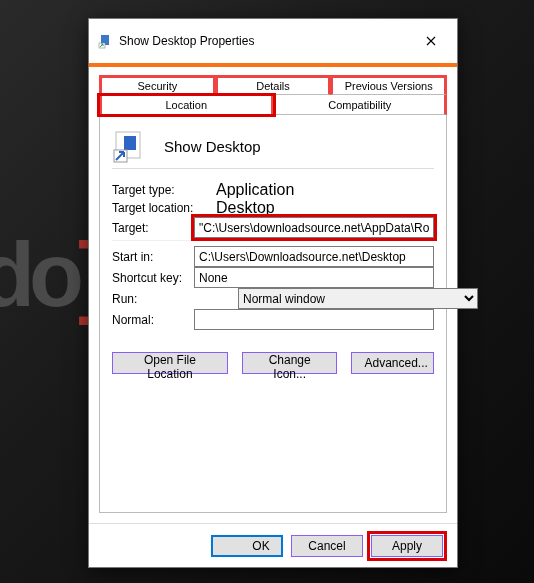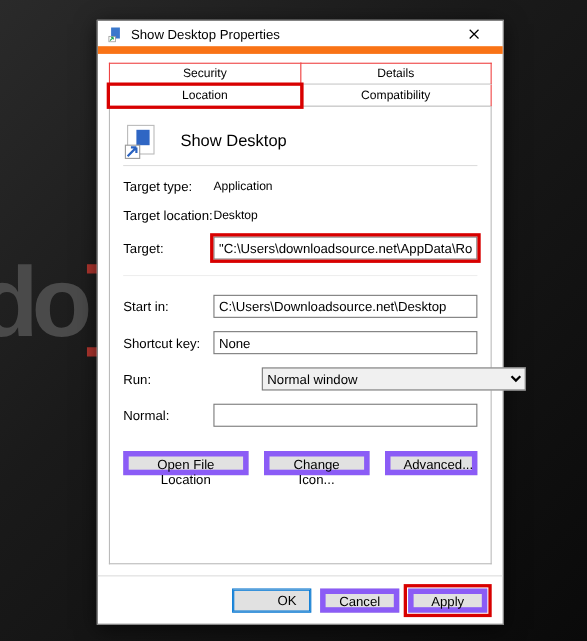--- a/index.html
+++ b/index.html
@@ -32,25 +32,25 @@
     top: 18px;
     width: 370px;
     height: 550px;
     background: #fff;
     border: 1px solid #777;
     box-shadow: 0 4px 18px rgba(0,0,0,.6);
     display: flex;
     flex-direction: column;
   }
   .titlebar {
-    height: 30px;
+    height: 48px;
     display: flex;
     align-items: center;
     padding: 0 6px 0 8px;
-    border-bottom: 7px solid #f97316;
+    border-bottom: 4px solid #f97316;
   }
   .titlebar .tb-icon {
     width: 16px; height: 16px;
     margin-right: 6px;
     position: relative;
   }
   .titlebar .tb-icon svg { display:block; }
   .titlebar .tb-title { flex: 1; font-size: 12px; }
   .titlebar .tb-close {
     width: 40px; height: 28px;
@@ -60,21 +60,21 @@
   .body-area {
     flex: 1;
     padding: 8px 10px 10px 10px;
     display: flex;
     flex-direction: column;
   }
   .tabs { }
   .tab-row { display: flex; }
   .tab {
     flex: 1;
-    border: 1px solid #ef4444;
+    border: 3px solid #ef4444;
     border-bottom: 1px solid #bbb;
     background: #fff;
     height: 20px;
     font-size: 11px;
     display: flex;
     align-items: center;
     justify-content: center;
     margin-left: -1px;
     position: relative;
     cursor: default;
@@ -102,23 +102,23 @@
     align-items: center;
     height: 44px;
     border-bottom: 1px solid #ddd;
     margin-bottom: 12px;
   }
   .iconrow .big-icon {
     width: 34px; height: 34px;
     margin-right: 18px;
   }
   .iconrow .big-name { font-size: 15px; }
-  .form { display: grid; grid-template-columns: 82px 1fr; row-gap: 12px; align-items: center; }
+  .form { display: grid; grid-template-columns: 82px 1fr; row-gap: 0; align-items: center; }
   .form .lbl { font-size: 12px; }
-  .form .val { font-size: 11px; }
+  .form .val { font-size: 16px; margin-left: 22px; }
   .form input[type=text] {
     width: 100%;
     height: 21px;
     font-family: inherit;
     font-size: 12px;
     padding: 1px 4px;
     border: 1px solid #7a7a7a;
     background: #fff;
   }
   .form select {
@@ -139,21 +139,21 @@
     margin-top: 14px;
     padding-top: 8px;
     justify-content: flex-start;
   }
   button.win {
     height: 22px;
     padding: 0 12px;
     font-family: inherit;
     font-size: 12px;
     background: #e1e1e1;
-    border: 5px solid #8b5cf6;
+    border: 1px solid #8b5cf6;
     cursor: default;
     min-width: 72px;
   }
   .footer {
     min-height: 44px;
     border-top: 1px solid #ddd;
     display: flex;
     justify-content: flex-end;
     align-items: center;
     padding: 0 14px;
@@ -195,20 +195,23 @@
 
   <div class="body-area">
     <div class="tabs">
       <div class="tab-row row1">
         <div class="tab">
             <span>Security</span>
           </div>
         <div class="tab">
             <span>Details</span>
           </div>
+        <div class="tab">
+            <span>Previous Versions</span>
+          </div>
       </div>
       <div class="tab-row row2">
         <div class="tab active tab-highlight">
             <span>Location</span>
           </div>
         <div class="tab">
             <span>Compatibility</span>
           </div>
       </div>
     </div>

